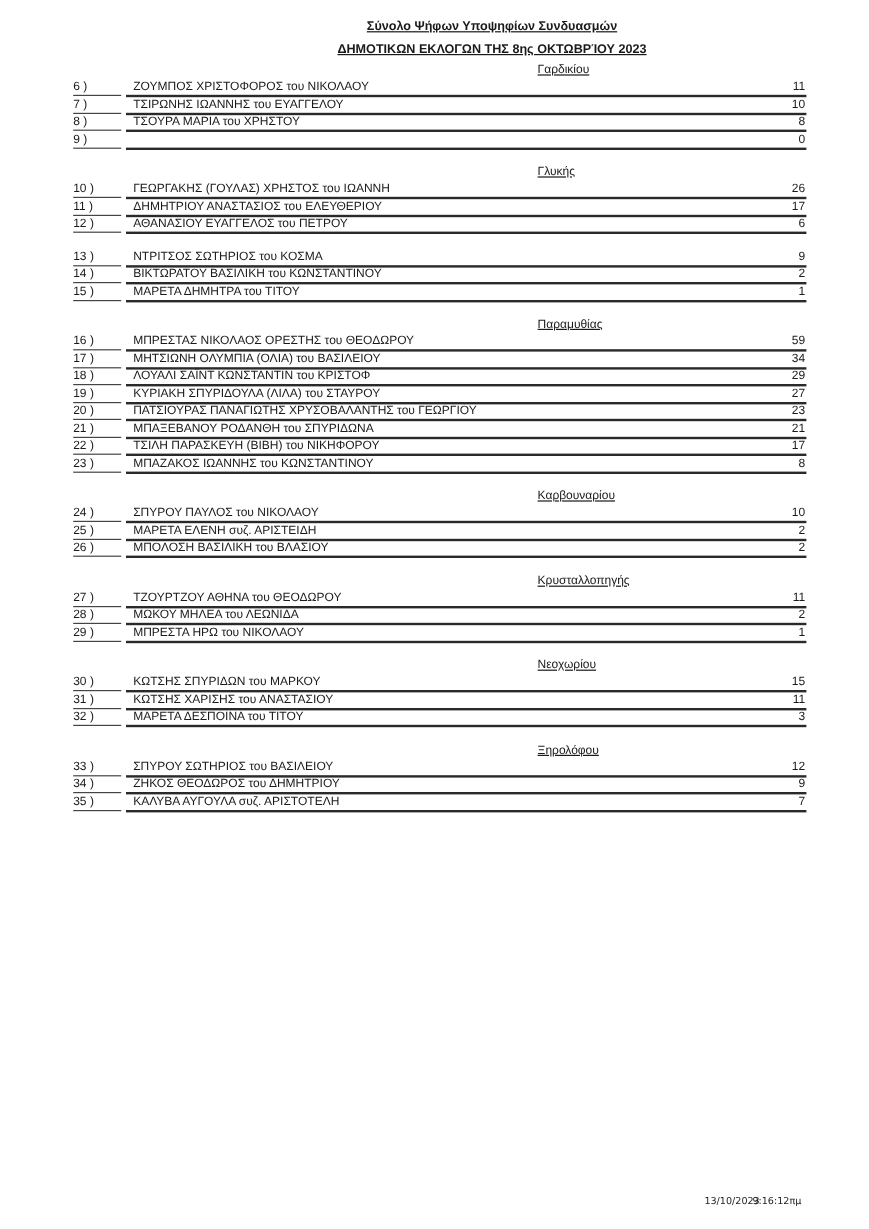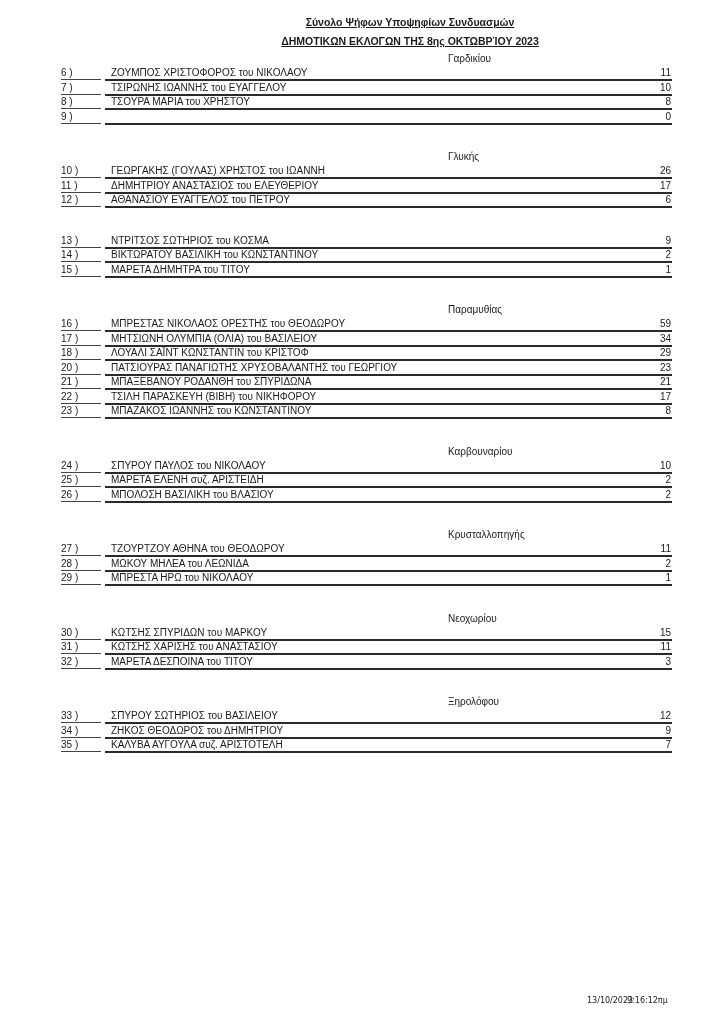--- a/index.html
+++ b/index.html
@@ -7,21 +7,21 @@
     width: 724px; height: 1024px; position: relative; overflow: hidden;
     font-family: "Liberation Sans", sans-serif; color: #1a1a1a;
   }
   .title {
     position: absolute; left: 0; width: 724px; text-align: center;
     font-weight: bold; font-size: 10.5px; text-decoration: underline; margin-left: 48px;
   }
   #title1 { top: 16px; }
   #title2 { top: 35px; }
   #sections { position: absolute; left: 61px; top: 52px; width: 611px; }
-  .section { margin-bottom: 26px; }
+  .section { margin-bottom: 13px; text-decoration: underline; }
   .section-header {
     font-size: 10px; height: 14px; line-height: 14px;
     padding-left: 387px; padding-top: 0px;
   }
   .row {
     position: relative; height: 14.5px; font-size: 10px; line-height: 13px;
   }
   .row .num {
     position: absolute; left: 0; top: 0; width: 40px;
     border-bottom: 1px solid #444;
@@ -128,20 +128,26 @@
         <span class="name">ΜΗΤΣΙΩΝΗ ΟΛΥΜΠΙΑ (ΟΛΙΑ) του ΒΑΣΙΛΕΙΟΥ</span>
         <span class="votes">34</span>
       </div>
       <div class="row">
         <span class="num">18 )</span>
         <span class="line"></span>
         <span class="name">ΛΟΥΑΛΙ ΣΑΪΝΤ ΚΩΝΣΤΑΝΤΙΝ του ΚΡΙΣΤΟΦ</span>
         <span class="votes">29</span>
       </div>
       <div class="row">
+        <span class="num">19 )</span>
+        <span class="line"></span>
+        <span class="name">ΚΥΡΙΑΚΗ ΣΠΥΡΙΔΟΥΛΑ (ΛΙΛΑ) του ΣΤΑΥΡΟΥ</span>
+        <span class="votes">27</span>
+      </div>
+      <div class="row">
         <span class="num">20 )</span>
         <span class="line"></span>
         <span class="name">ΠΑΤΣΙΟΥΡΑΣ ΠΑΝΑΓΙΩΤΗΣ ΧΡΥΣΟΒΑΛΑΝΤΗΣ του ΓΕΩΡΓΙΟΥ</span>
         <span class="votes">23</span>
       </div>
       <div class="row">
         <span class="num">21 )</span>
         <span class="line"></span>
         <span class="name">ΜΠΑΞΕΒΑΝΟΥ ΡΟΔΑΝΘΗ του ΣΠΥΡΙΔΩΝΑ</span>
         <span class="votes">21</span>

